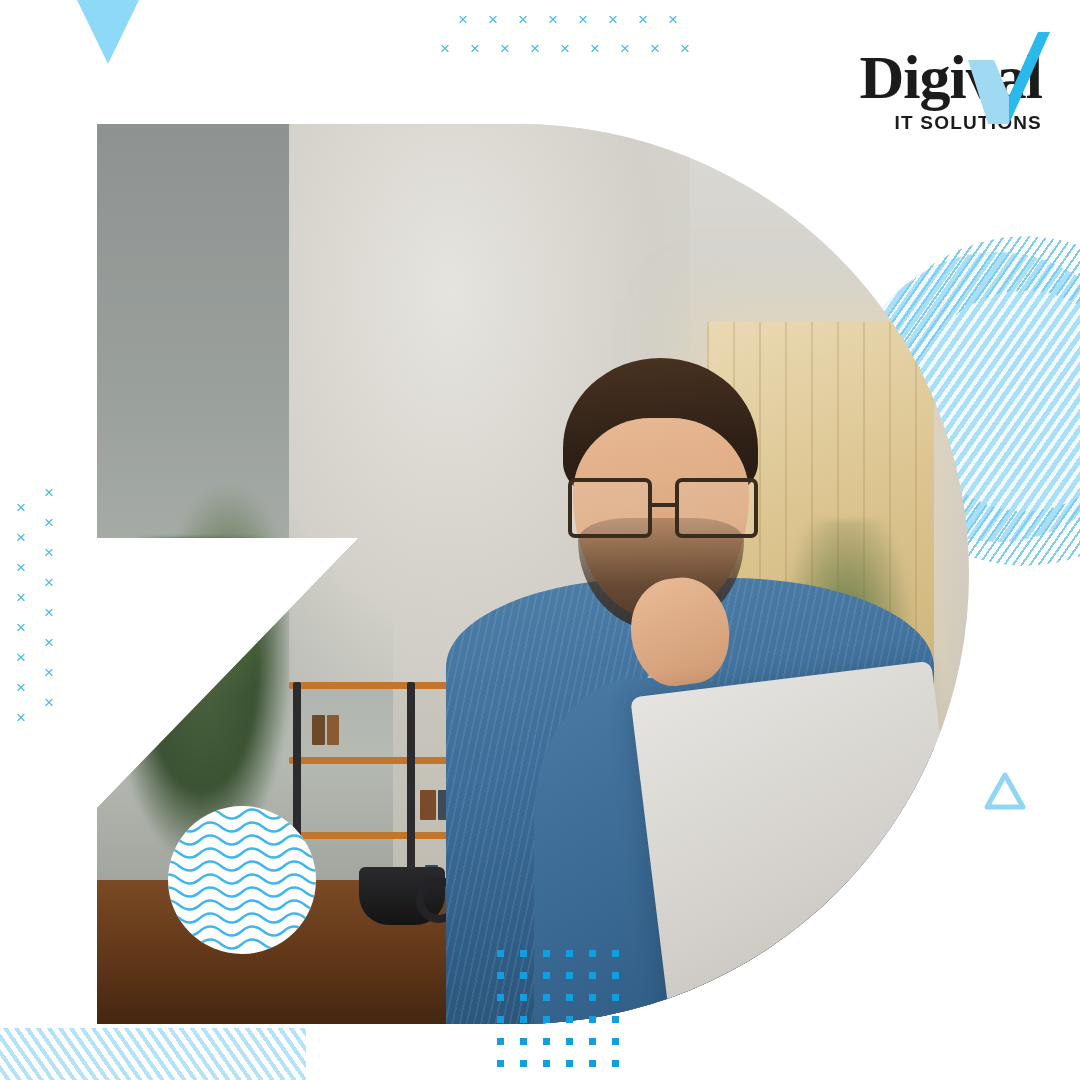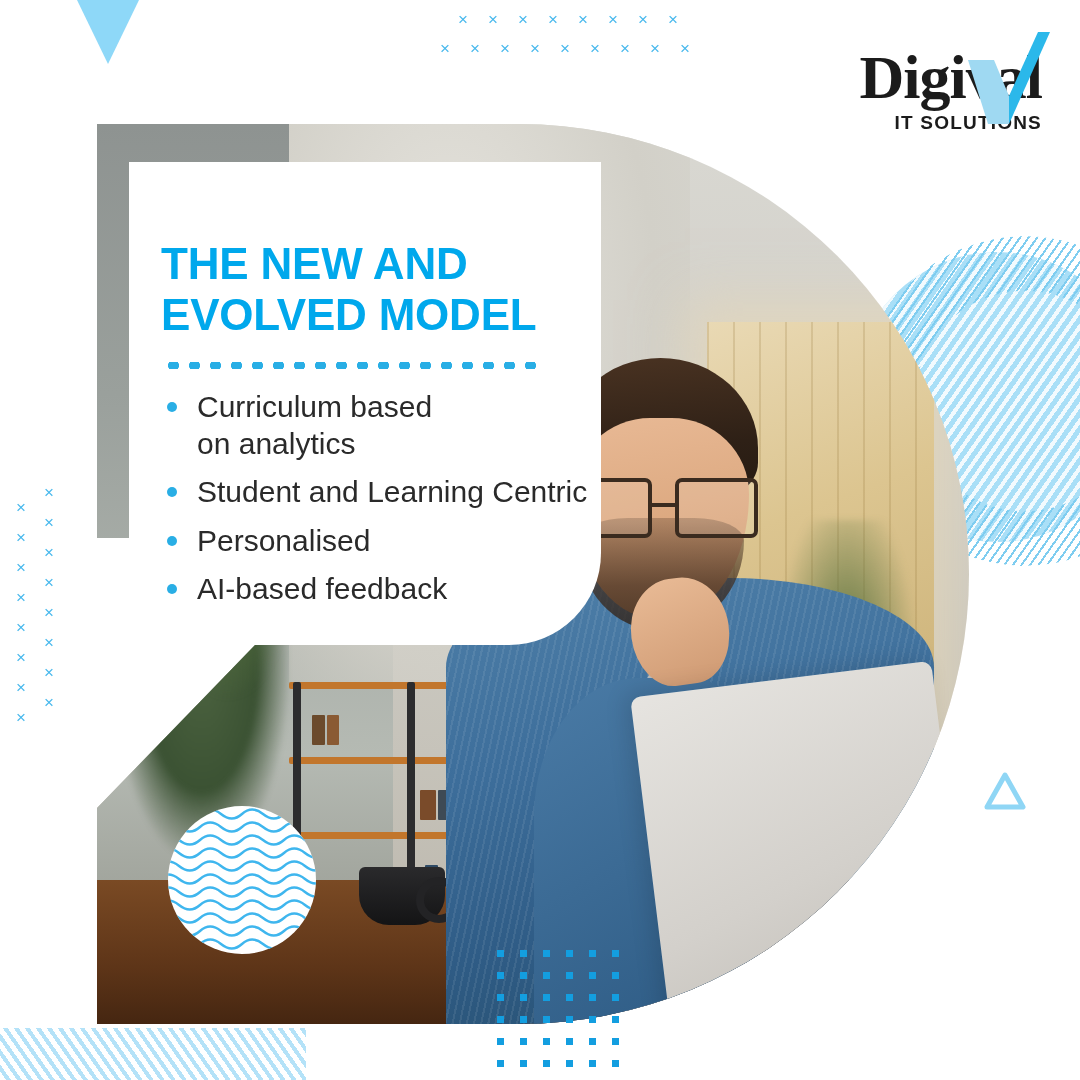--- a/index.html
+++ b/index.html
@@ -338,34 +338,20 @@
           <div class="lens" style="right:0"></div>
           <div class="bridge"></div>
         </div>
         <div class="p-hand"></div>
         <div class="laptop-base"></div>
         <div class="laptop"></div>
       </div>
     </div>
   </div>
 
-  <div class="card">
-    <div class="card-pad">
-      <h1 class="headline">THE NEW AND
-EVOLVED MODEL</h1>
-      <div class="dotted-rule"></div>
-      <ul class="bullets" id="feature-list">
-          <li>Curriculum based
- on analytics</li>
-          <li>Student and Learning Centric</li>
-          <li>Personalised</li>
-          <li>AI-based feedback</li>
-        </ul>
-    </div>
-  </div>
 
   <div class="wave-hole"></div>
   <div class="wave-circle">
     <svg width="148" height="148" viewBox="0 0 148 148" id="waves">
         <path d="M -10 8 q 10 -9 21 0 q 11 9 21 0 q 10 -9 21 0 q 11 9 21 0 q 10 -9 21 0 q 11 9 21 0 q 10 -9 21 0 q 11 9 21 0 q 10 -9 21 0 q 11 9 21 0" fill="none" stroke="#3FB6EE" stroke-width="2.4" stroke-linecap="round"></path>
         <path d="M -10 21 q 10 -9 21 0 q 11 9 21 0 q 10 -9 21 0 q 11 9 21 0 q 10 -9 21 0 q 11 9 21 0 q 10 -9 21 0 q 11 9 21 0 q 10 -9 21 0 q 11 9 21 0" fill="none" stroke="#3FB6EE" stroke-width="2.4" stroke-linecap="round"></path>
         <path d="M -10 34 q 10 -9 21 0 q 11 9 21 0 q 10 -9 21 0 q 11 9 21 0 q 10 -9 21 0 q 11 9 21 0 q 10 -9 21 0 q 11 9 21 0 q 10 -9 21 0 q 11 9 21 0" fill="none" stroke="#3FB6EE" stroke-width="2.4" stroke-linecap="round"></path>
         <path d="M -10 47 q 10 -9 21 0 q 11 9 21 0 q 10 -9 21 0 q 11 9 21 0 q 10 -9 21 0 q 11 9 21 0 q 10 -9 21 0 q 11 9 21 0 q 10 -9 21 0 q 11 9 21 0" fill="none" stroke="#3FB6EE" stroke-width="2.4" stroke-linecap="round"></path>
         <path d="M -10 60 q 10 -9 21 0 q 11 9 21 0 q 10 -9 21 0 q 11 9 21 0 q 10 -9 21 0 q 11 9 21 0 q 10 -9 21 0 q 11 9 21 0 q 10 -9 21 0 q 11 9 21 0" fill="none" stroke="#3FB6EE" stroke-width="2.4" stroke-linecap="round"></path>
         <path d="M -10 73 q 10 -9 21 0 q 11 9 21 0 q 10 -9 21 0 q 11 9 21 0 q 10 -9 21 0 q 11 9 21 0 q 10 -9 21 0 q 11 9 21 0 q 10 -9 21 0 q 11 9 21 0" fill="none" stroke="#3FB6EE" stroke-width="2.4" stroke-linecap="round"></path>

